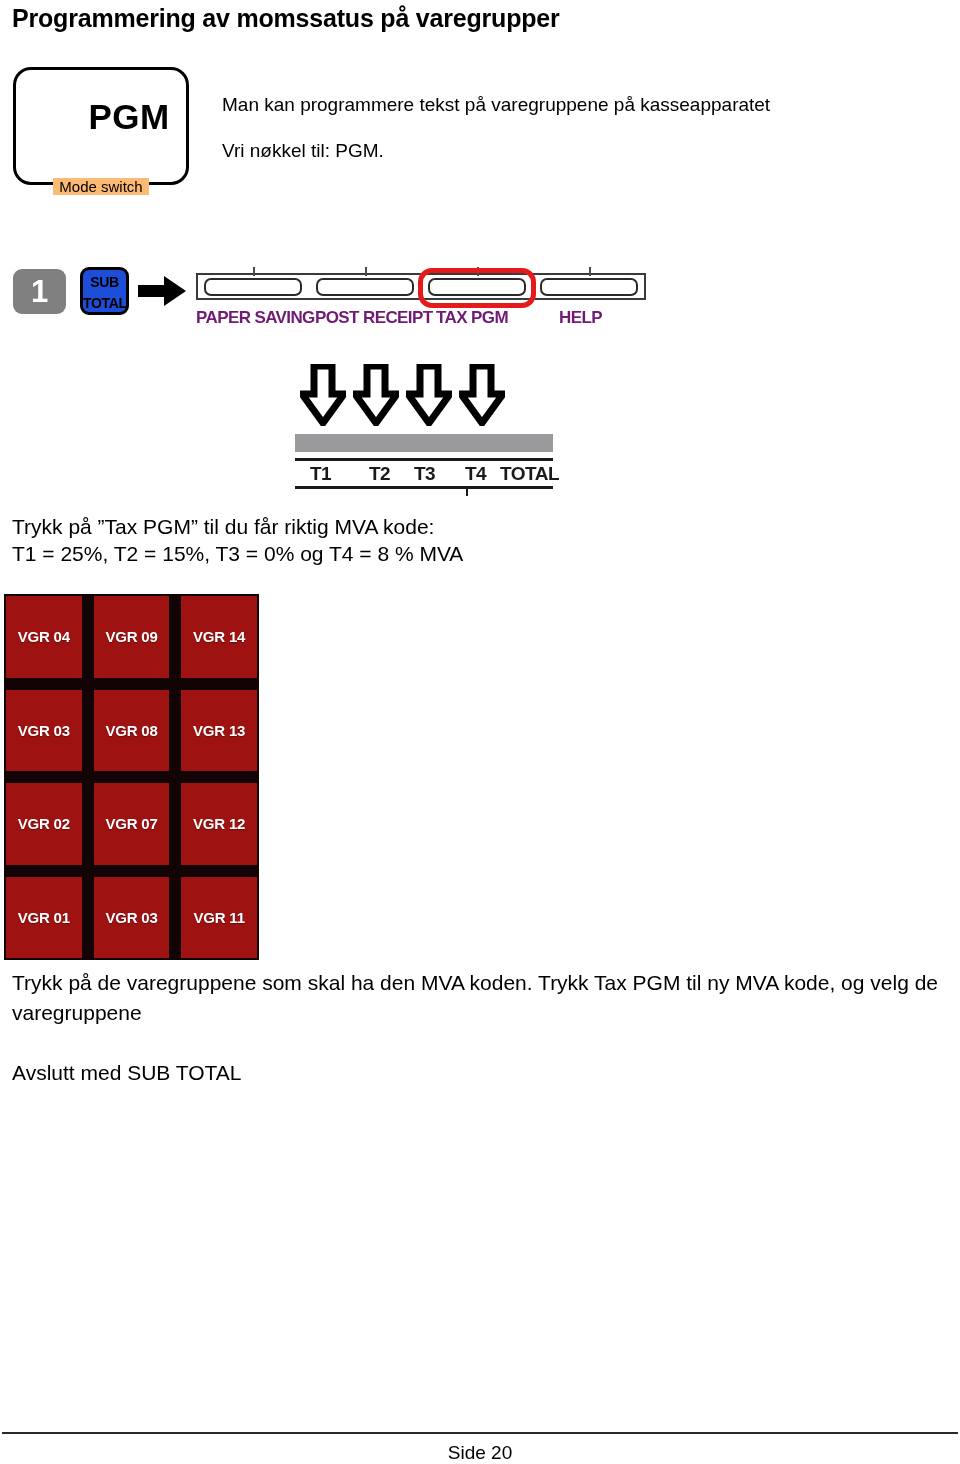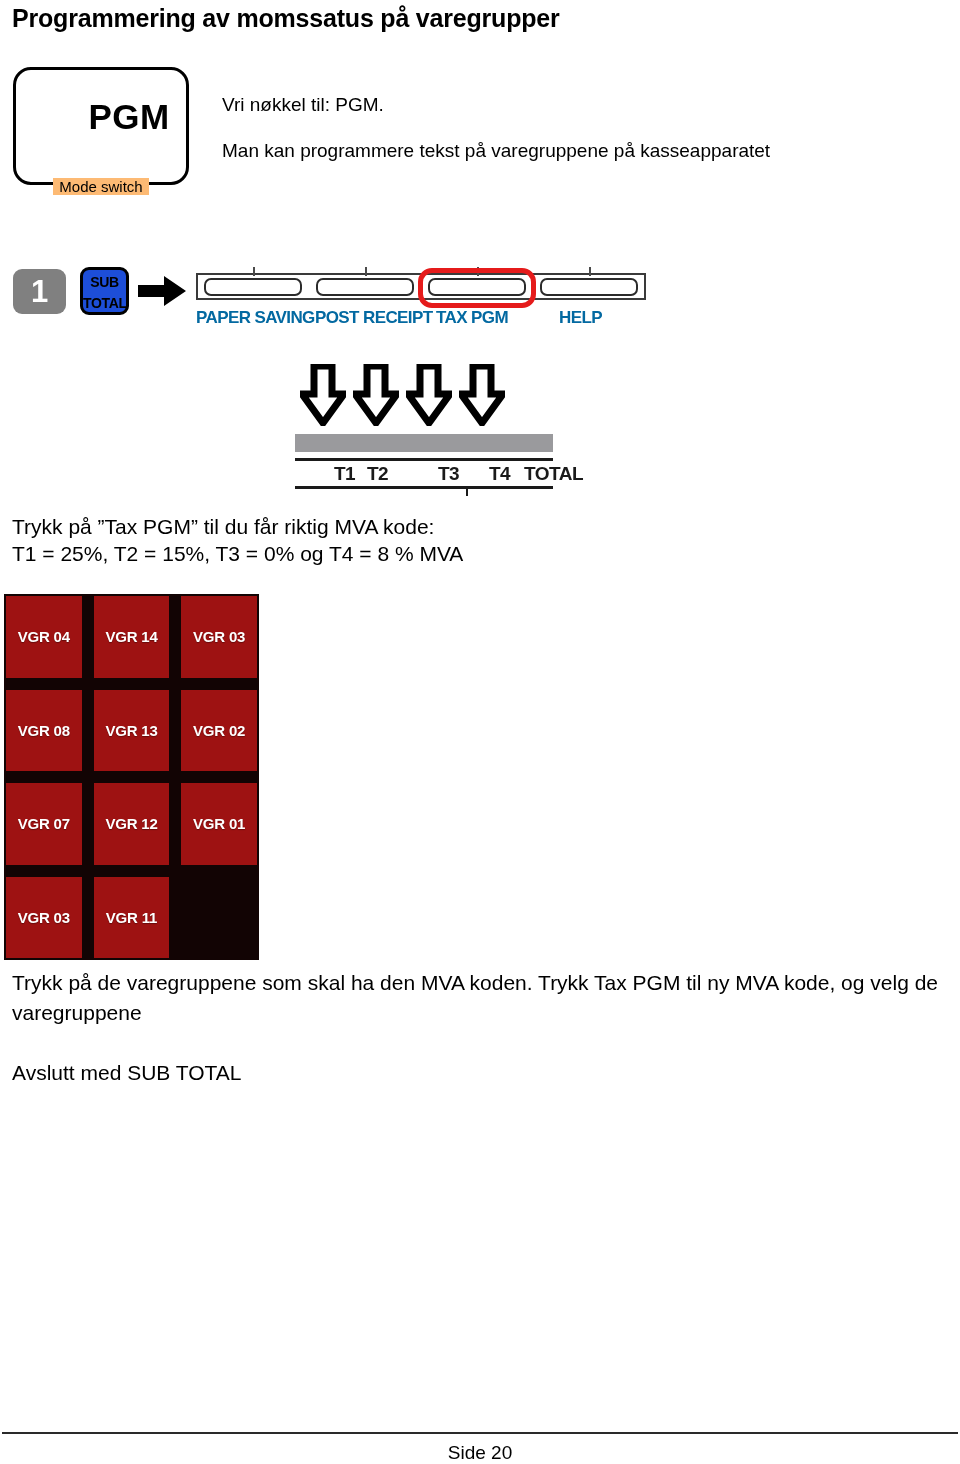--- a/index.html
+++ b/index.html
@@ -149,21 +149,21 @@
     border-radius: 14px;
     background: transparent;
   }
   .key-labels {
     position: absolute;
     left: 196px; top: 58px;
     width: 460px; height: 24px;
     font-size: 17px;
     font-weight: bold;
     letter-spacing: -0.6px;
-    color: #0369a1;
+    color: #701a75;
   }
   .key-labels span { position: absolute; top: 0; white-space: nowrap; }
 
   
   .tax-table { position: absolute; left: 0; top: 360px; width: 960px; height: 135px; }
   .down-arrow { position: absolute; top: 4px; width: 46px; height: 62px; }
   .gray-bar {
     position: absolute;
     left: 295px; top: 74px;
     width: 258px; height: 18px;
@@ -188,21 +188,20 @@
     background: #1a1a1a;
   }
   .t-label {
     position: absolute;
     top: 103px;
     font-size: 19px;
     font-weight: bold;
     letter-spacing: -0.5px;
     color: #1a1a1a;
     white-space: nowrap;
-    margin-left: 24px;
   }
 
   
   .mid-text {
     position: absolute;
     left: 12px;
     top: 513px;
     width: 700px;
     font-size: 21px;
     line-height: 27px;
@@ -271,22 +270,22 @@
 
 <div class="mode-switch">
   <div class="frame-top"></div>
   <div class="pgm-label">PGM</div>
   <div class="switch-caption">
     <span>Mode switch</span>
   </div>
 </div>
 
 <div class="intro-block">
+  <div>Man kan programmere tekst på varegruppene på kasseapparatet</div>
   <div>Vri nøkkel til: PGM.</div>
-  <div>Man kan programmere tekst på varegruppene på kasseapparatet</div>
 </div>
 
 <div class="step-row">
 
   <div class="step-badge">1</div>
 
   <div class="subtotal-key">
     <div>SUB</div>
     <div>TOTAL</div>
   </div>
@@ -333,33 +332,34 @@
   <svg class="down-arrow" style="left:459px;" viewBox="0 0 46 62">
     <polygon points="14,2 32,2 32,30 44,30 23,59 2,30 14,30" fill="#ffffff" stroke="#000000" stroke-width="7" stroke-linejoin="miter"></polygon>
   </svg>
 
   <div class="gray-bar"></div>
   <div class="rule-top"></div>
   <div class="rule-bottom"></div>
   <div class="rule-tick"></div>
 
   <span class="t-label" style="left:310px;">T1</span>
-  <span class="t-label" style="left:343px;">T2</span>
+  <span class="t-label" style="left:369px;">T2</span>
   <span class="t-label" style="left:414px;">T3</span>
   <span class="t-label" style="left:465px;">T4</span>
   <span class="t-label" style="left:500px;">TOTAL</span>
 </div>
 
 <div class="mid-text">
   <div>Trykk på ”Tax PGM” til du får riktig MVA kode:</div>
   <div>T1 = 25%, T2 = 15%, T3 = 0% og T4 = 8 % MVA</div>
 </div>
 
 <div class="vgr-grid">
   <div class="vgr-key">VGR 04</div>
+  <div class="vgr-key">VGR 09</div>
   <div class="vgr-key">VGR 14</div>
 
   <div class="vgr-key">VGR 03</div>
   <div class="vgr-key">VGR 08</div>
   <div class="vgr-key">VGR 13</div>
 
   <div class="vgr-key">VGR 02</div>
   <div class="vgr-key">VGR 07</div>
   <div class="vgr-key">VGR 12</div>
 

